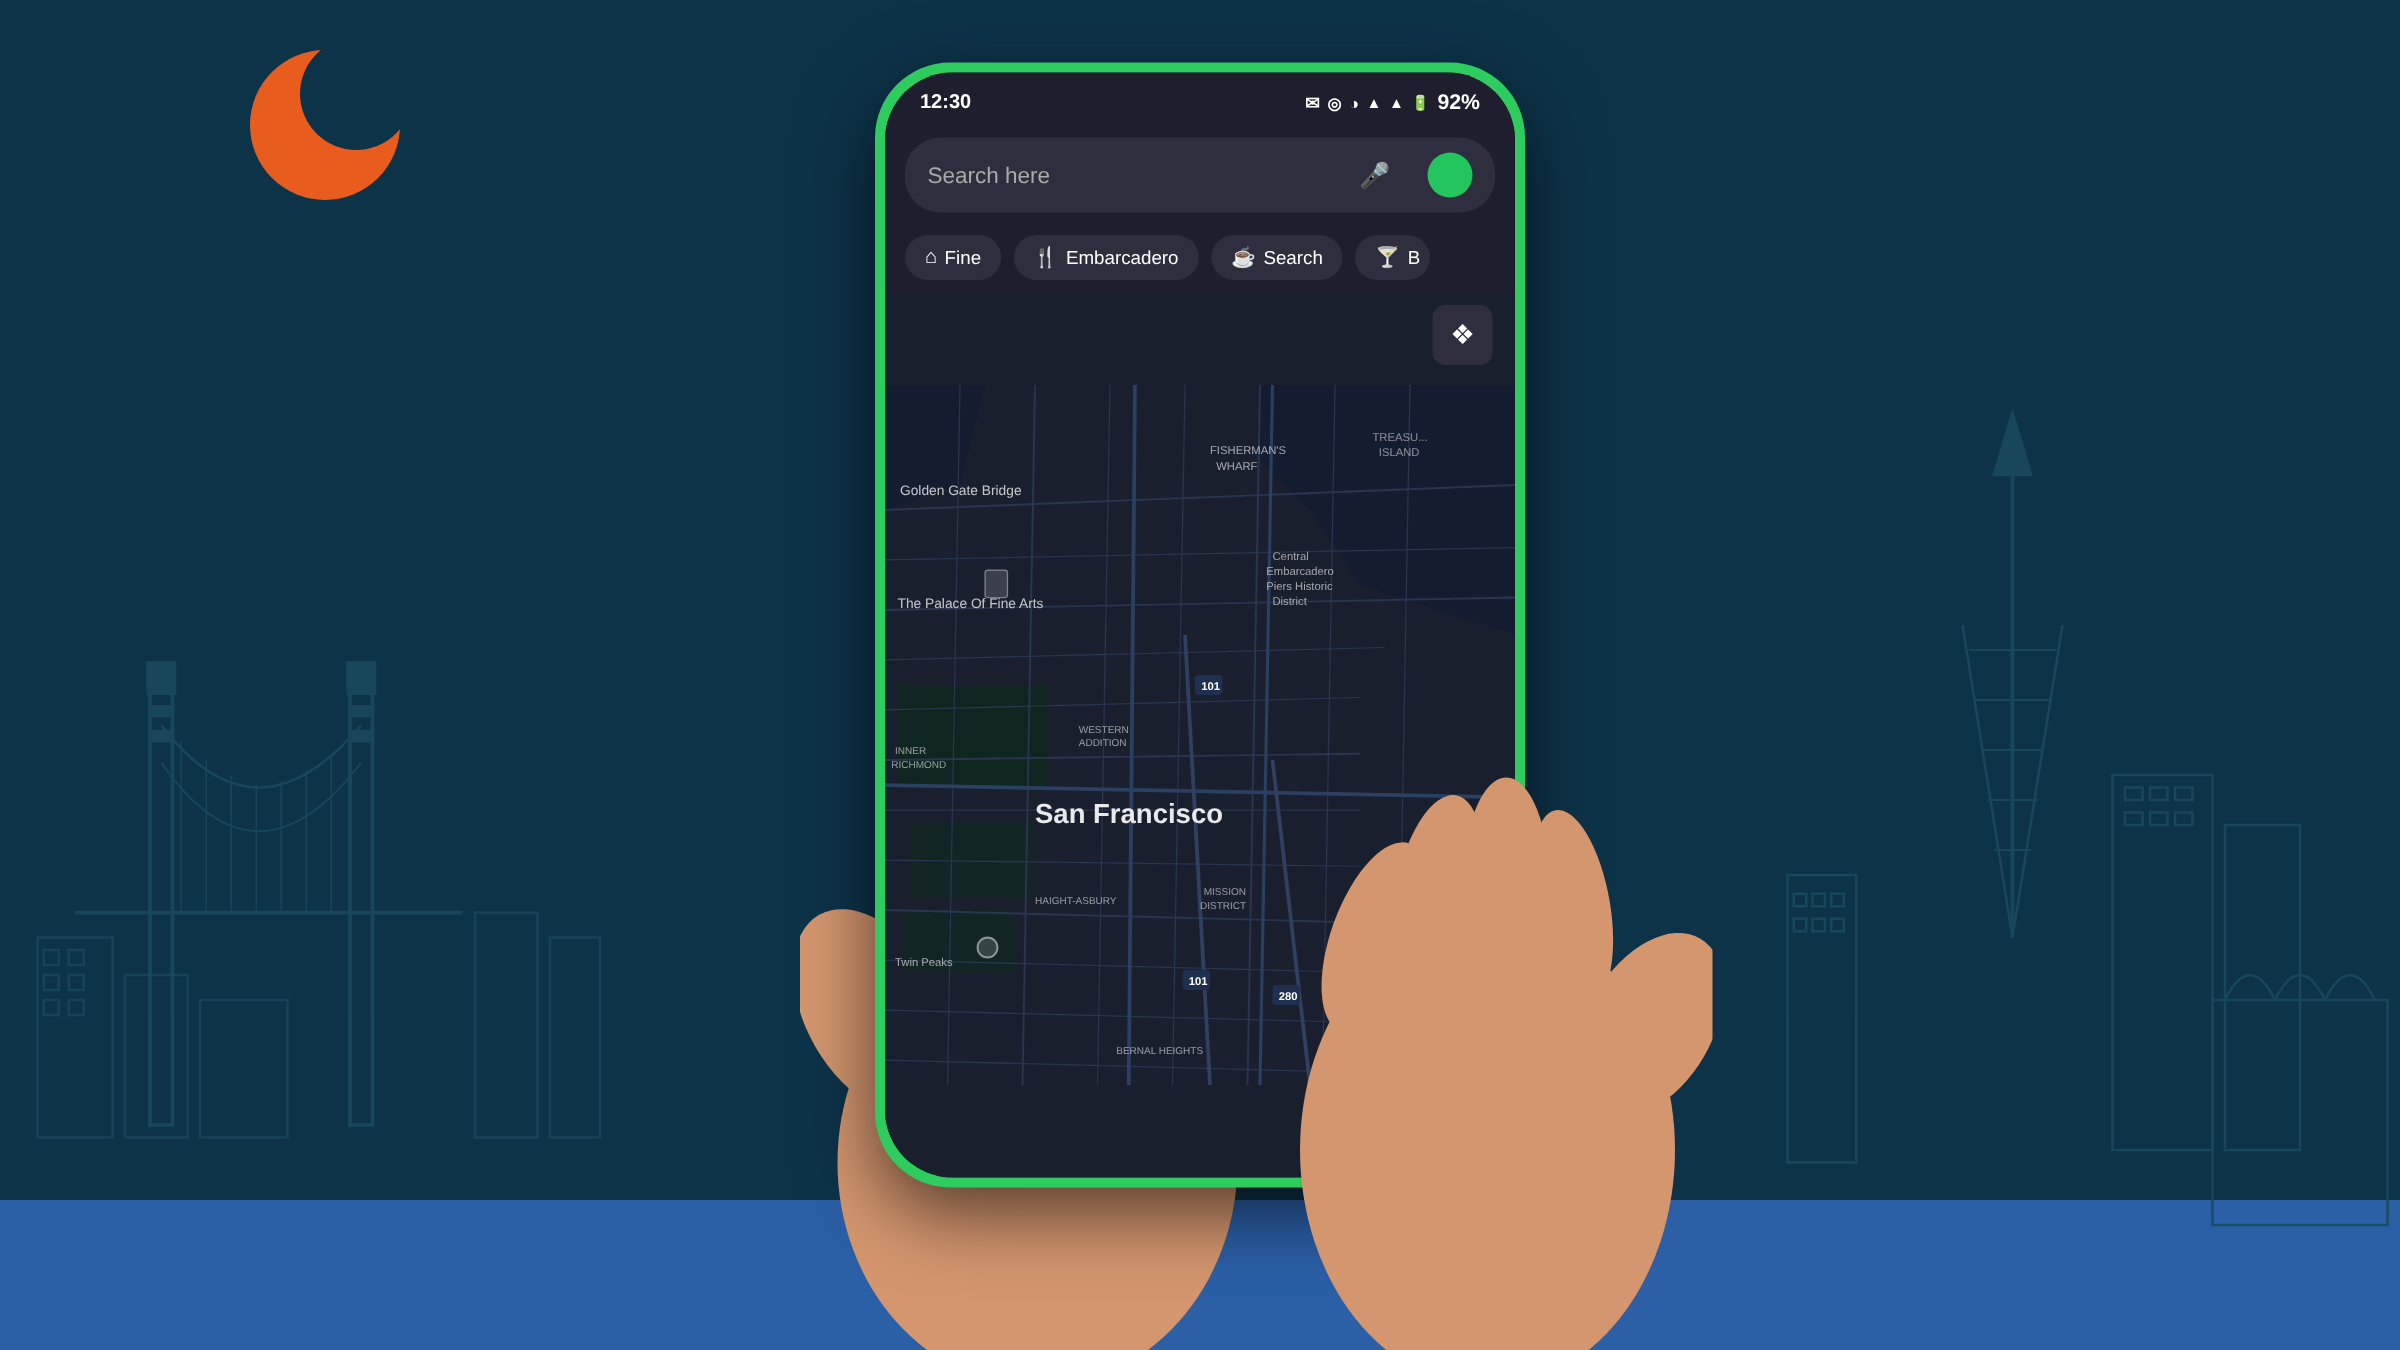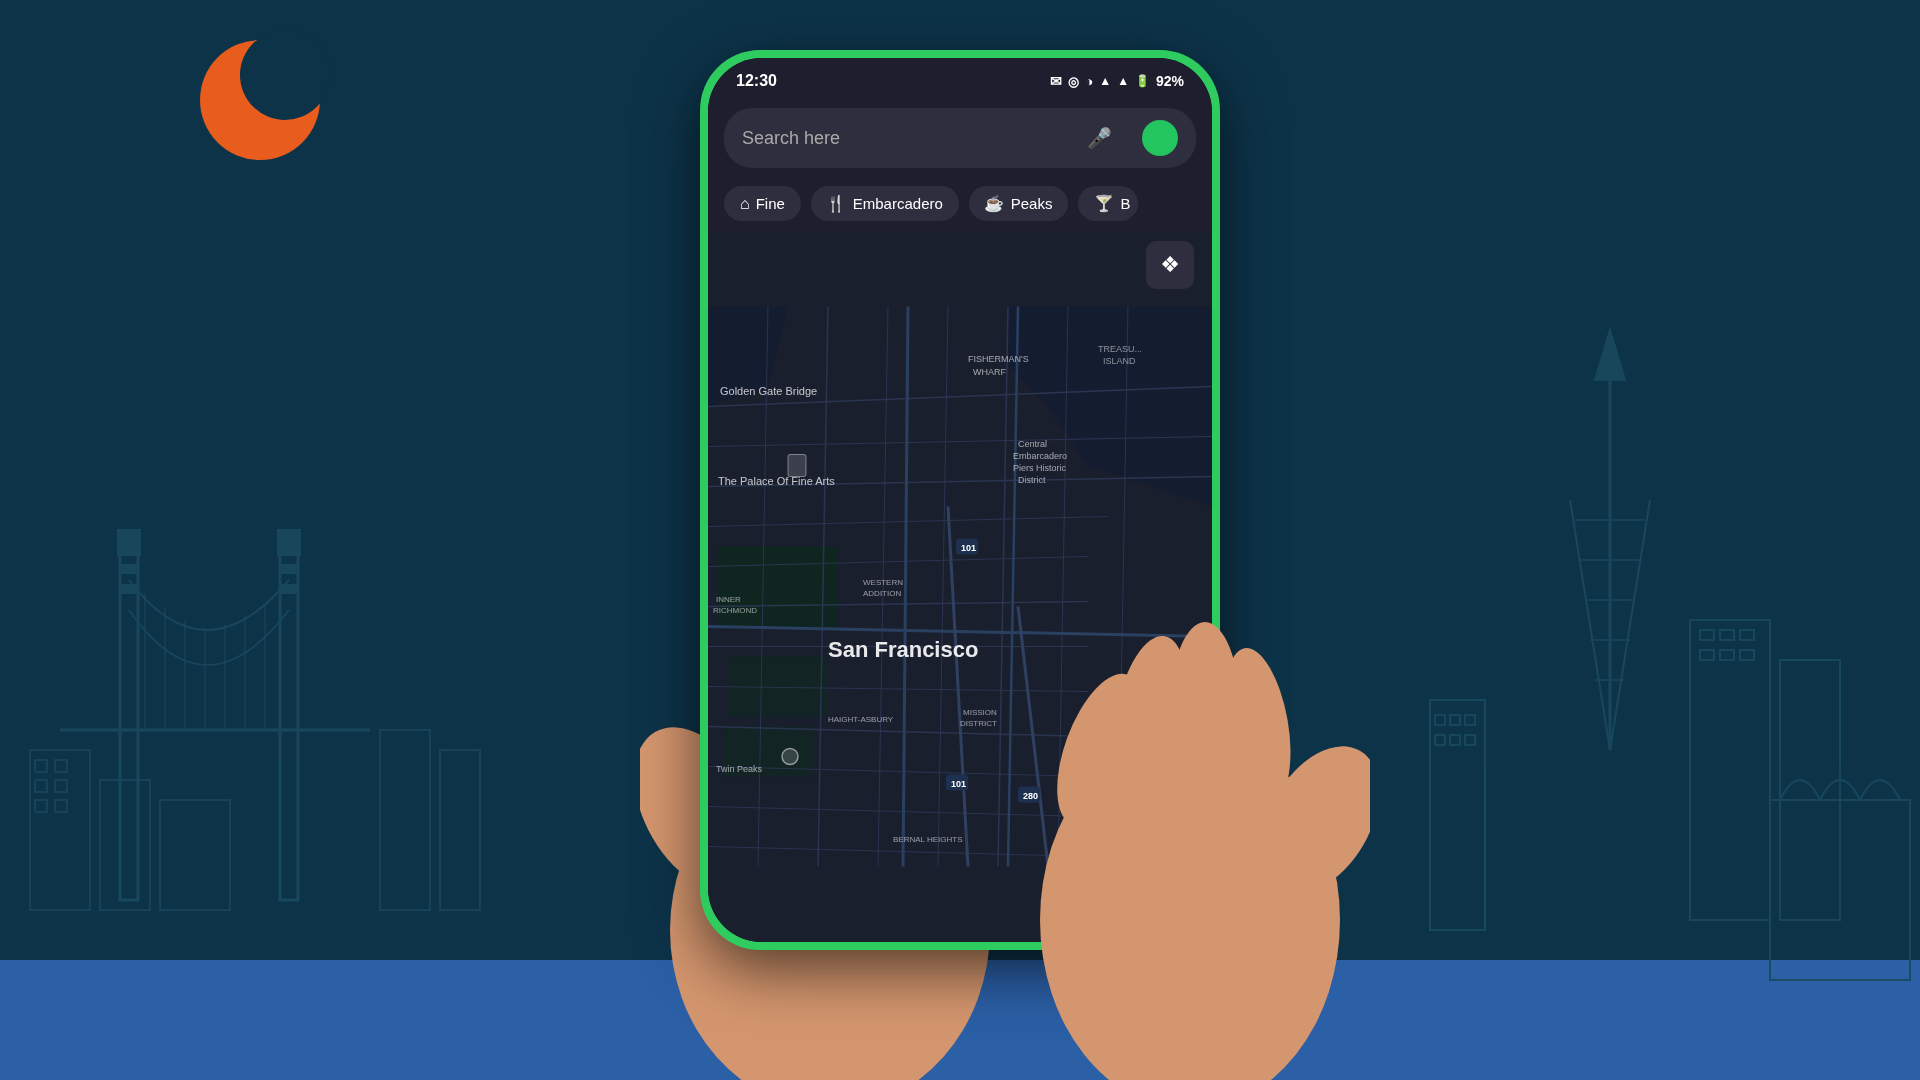--- a/index.html
+++ b/index.html
@@ -112,21 +112,21 @@
     }
 
     .status-icons {
       display: flex;
       align-items: center;
       gap: 6px;
       font-size: 13px;
     }
 
     .status-battery {
-      font-size: 14px;
+      font-size: 17px;
     }
 
     
     .search-area {
       background: #1e1e2e;
       padding: 10px 16px 12px;
       flex-shrink: 0;
     }
 
     .search-bar {
@@ -372,21 +372,21 @@
           <div class="chip">
             <span class="chip-icon">⌂</span>
             <span>Fine</span>
           </div>
           <div class="chip">
             <span class="chip-icon">🍴</span>
             <span>Embarcadero</span>
           </div>
           <div class="chip">
             <span class="chip-icon">☕</span>
-            <span>Peaks</span>
+            <span>Search</span>
           </div>
           <div class="chip" style="overflow:hidden; max-width:60px;">
             <span class="chip-icon">🍸</span>
             <span>B</span>
           </div>
         </div>
 
         <div class="map-area">
           
           <svg width="100%" height="100%" viewBox="0 0 504 560" xmlns="http://www.w3.org/2000/svg">

